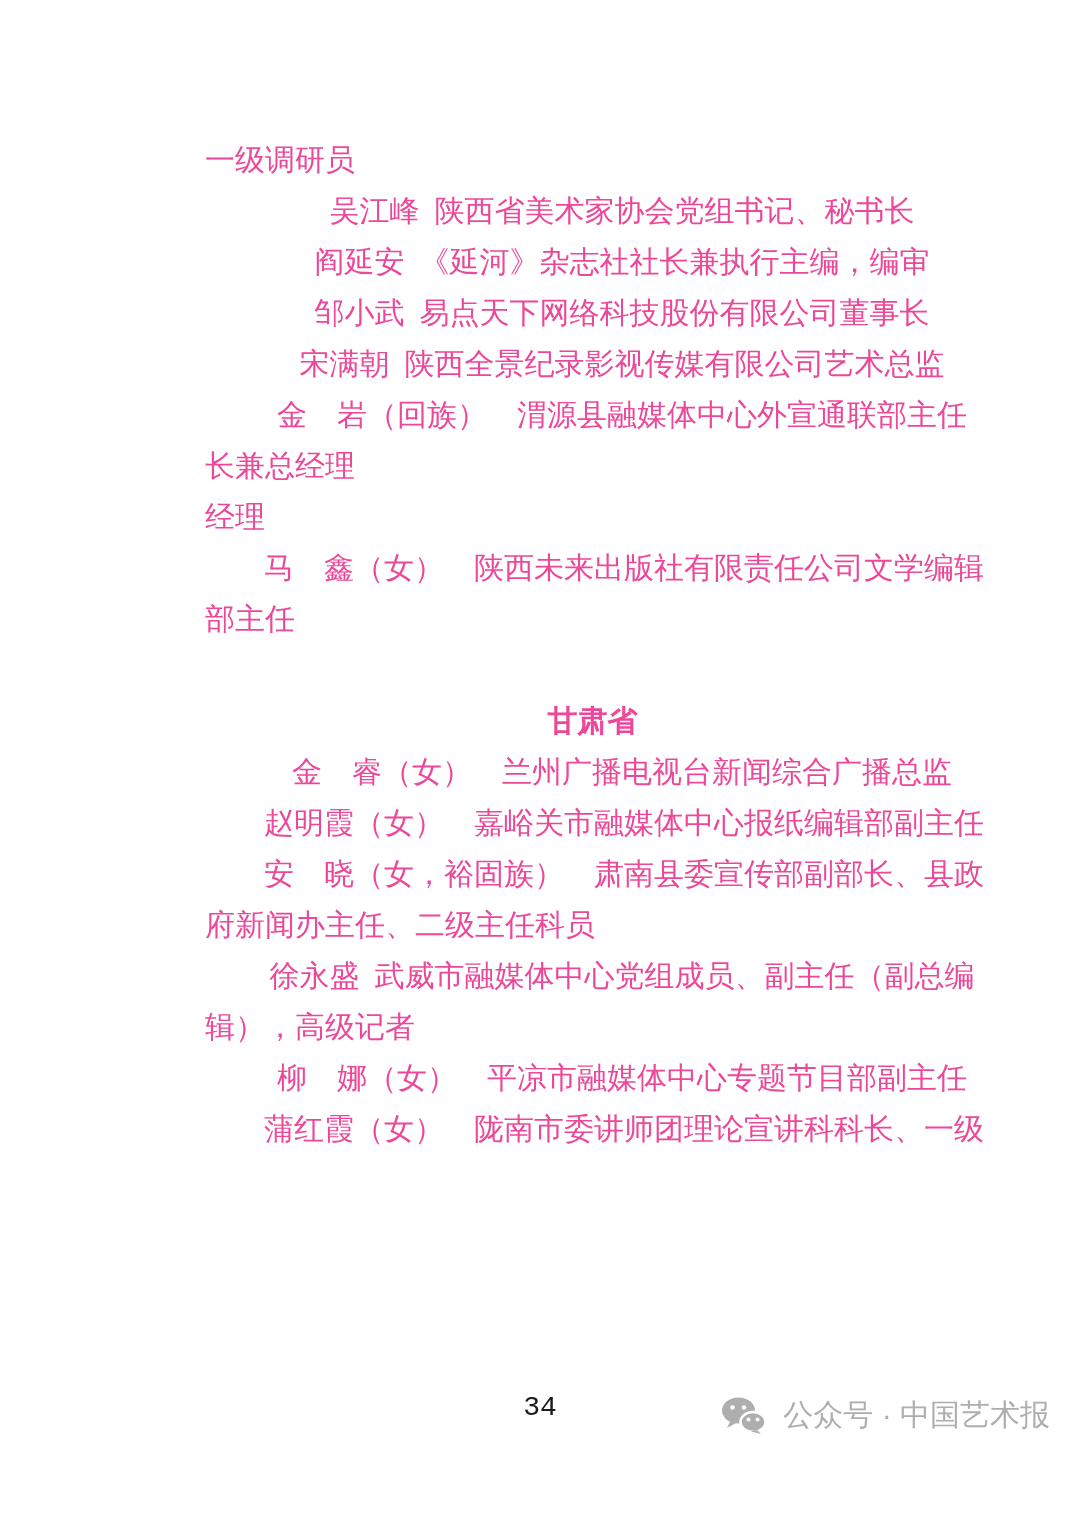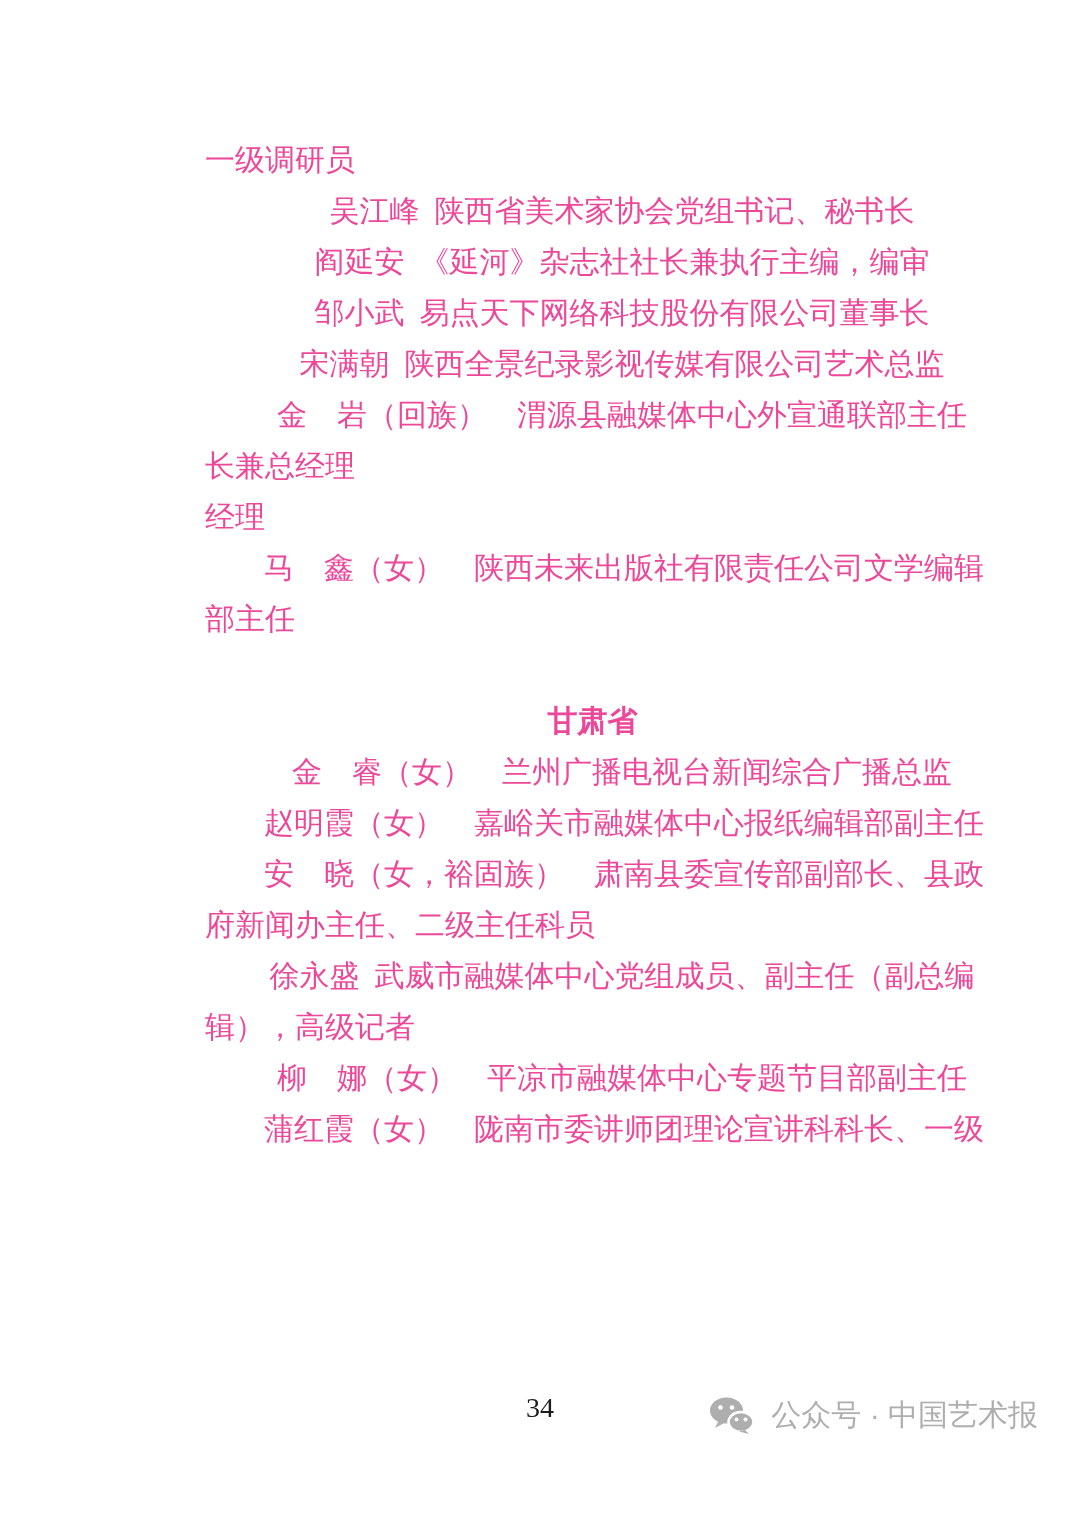--- a/index.html
+++ b/index.html
@@ -42,27 +42,27 @@
     text-align: center;
     font-weight: bold;
     text-indent: 0;
   }
   .page-number {
     position: absolute;
     top: 1392px;
     left: 0;
     width: 100%;
     text-align: center;
-    font-family: Liberation Serif, serif;
+    font-family: Liberation Mono, monospace;
     font-size: 28px;
     color: #1b1b1b;
   }
   .watermark {
     position: absolute;
-    right: 42px;
+    right: 30px;
     bottom: 24px;
     display: flex;
     align-items: center;
     gap: 12px;
     color: #aeaeae;
     font-size: 30px;
     font-family: "Liberation Sans", sans-serif;
     white-space: pre;
   }
   .watermark svg {

